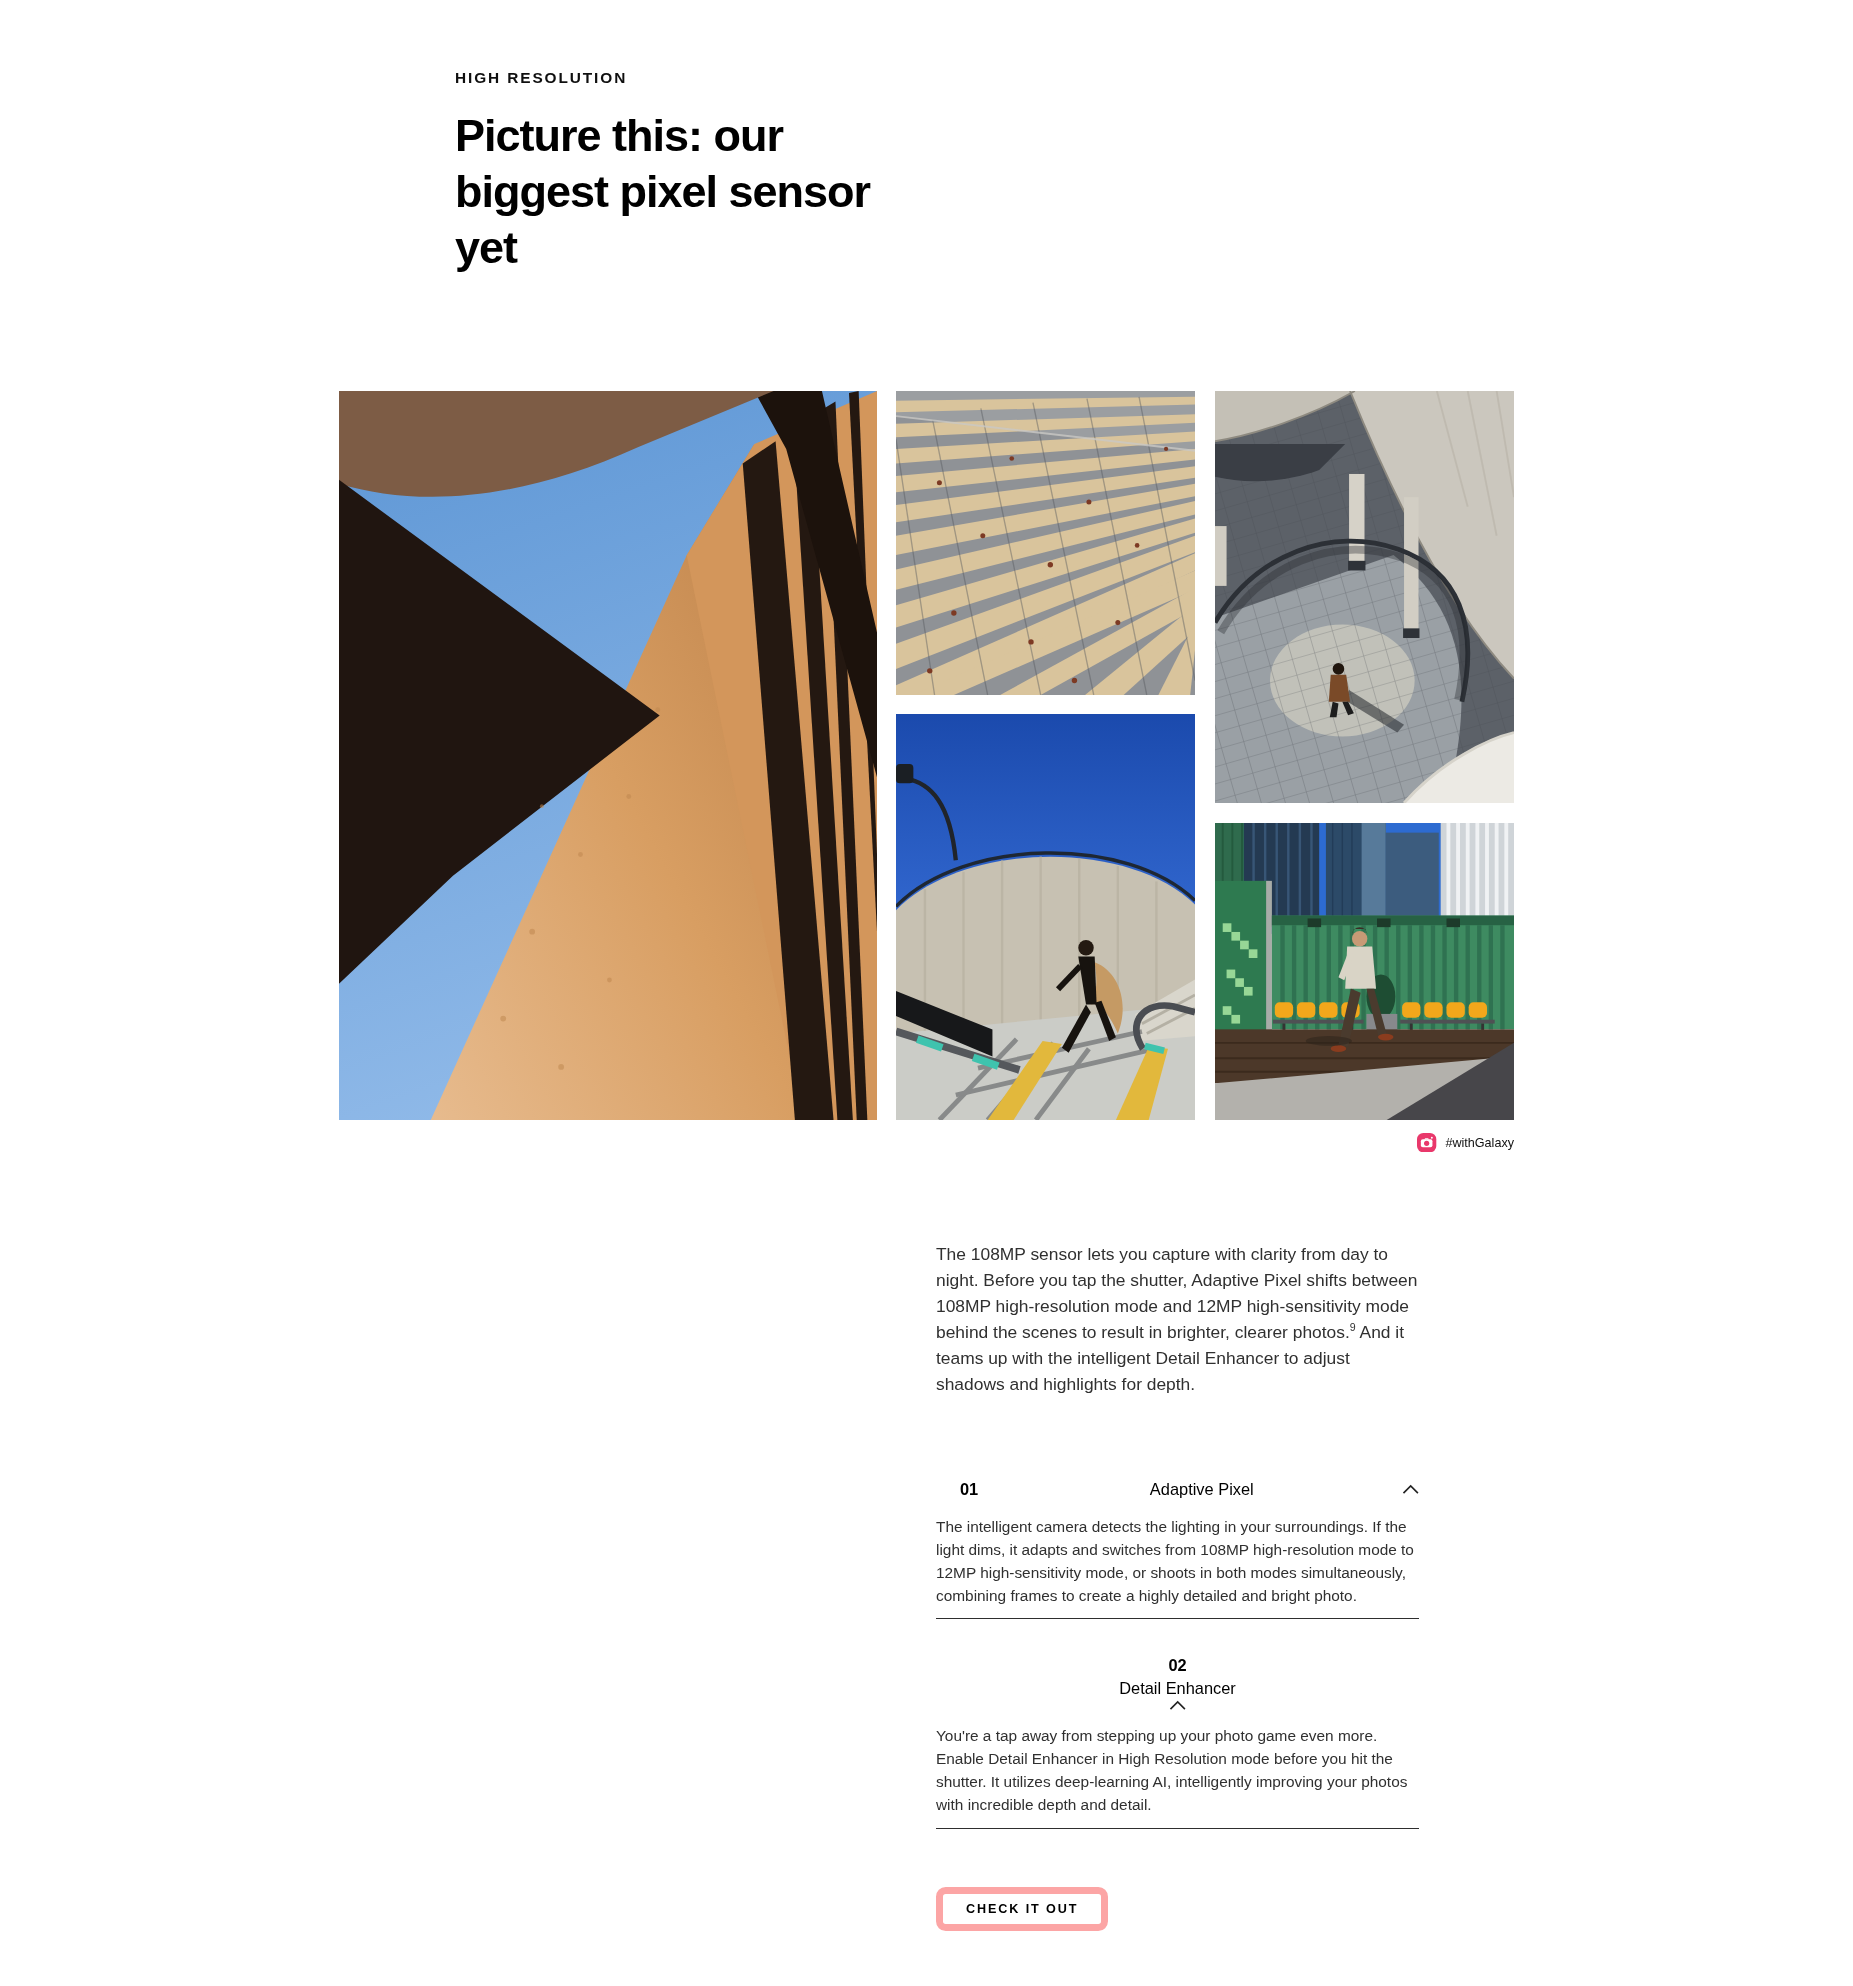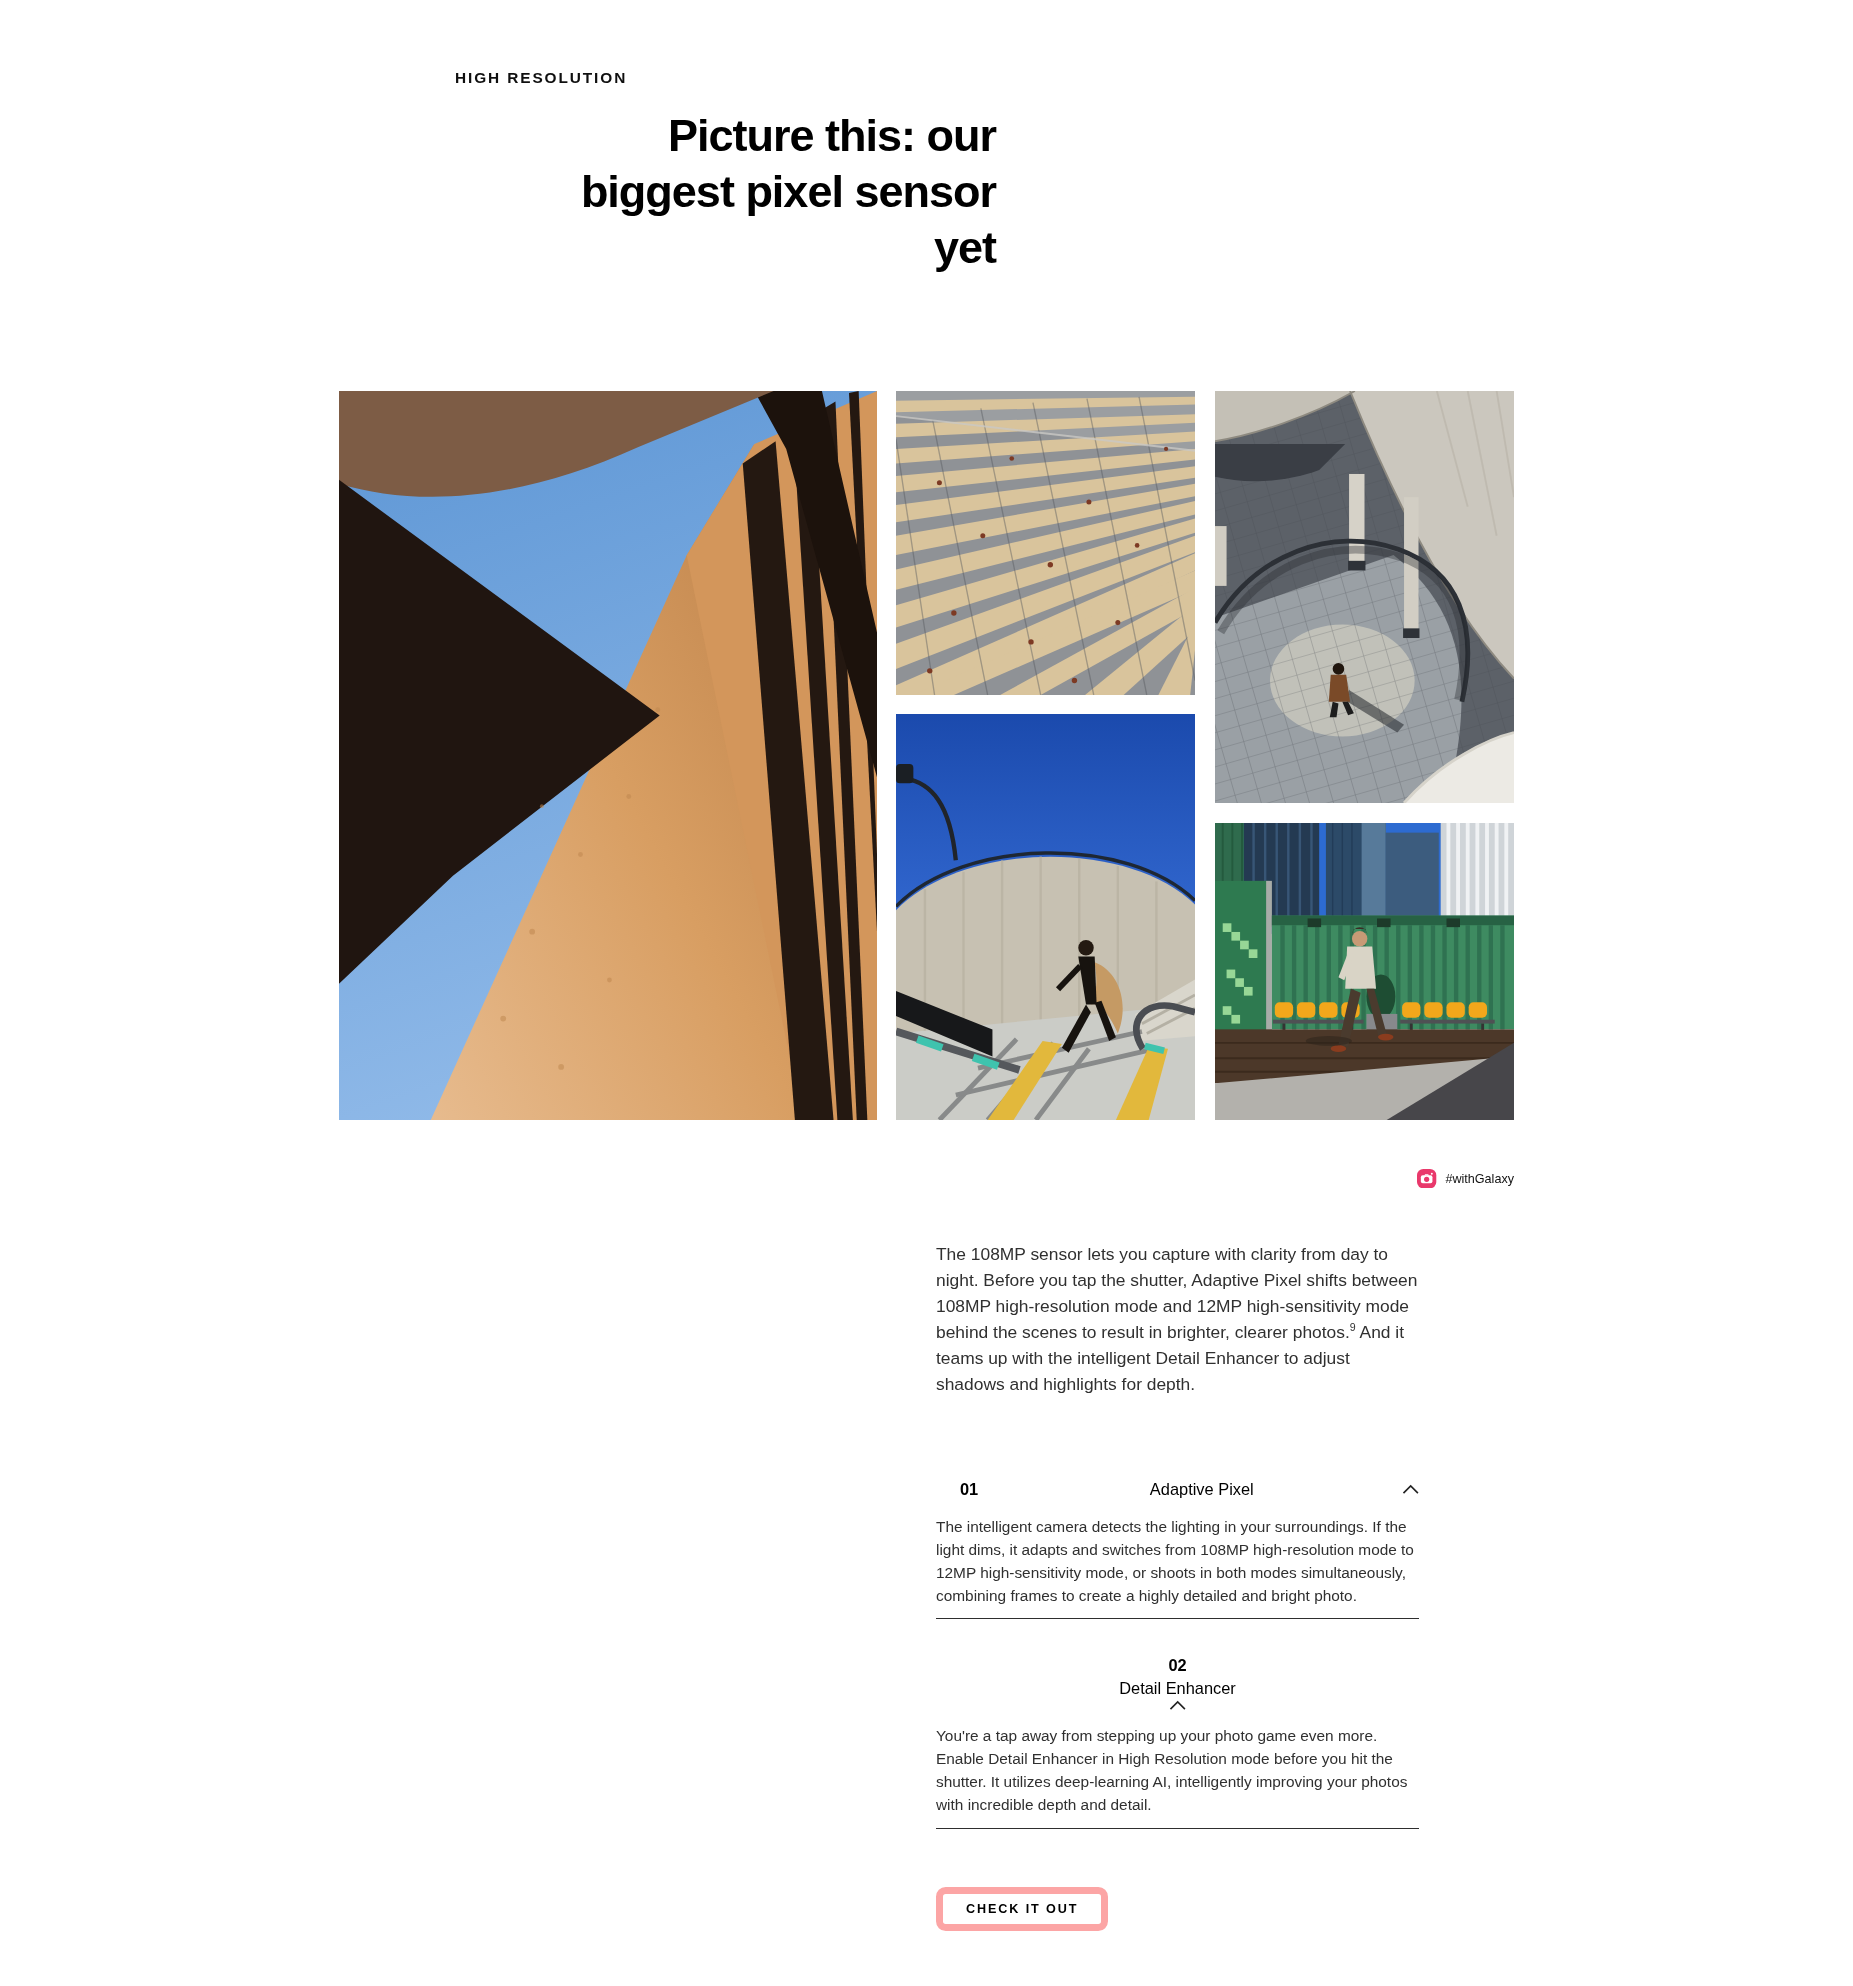--- a/index.html
+++ b/index.html
@@ -4,33 +4,33 @@
 <style>
   * { margin:0; padding:0; box-sizing:border-box; }
   html,body { background:#ffffff; }
   body { font-family:"Liberation Sans", sans-serif; color:#000; }
   .page { position:relative; width:1854px; height:1986px; background:#fff; overflow:hidden; }
 
   
   .section-header { position:absolute; left:455px; top:69px; width:541px; }
   .eyebrow { font-size:15.4px; font-weight:700; letter-spacing:1.9px; color:#0f0f0f; }
   .title { margin-top:21px; font-size:45px; line-height:56px; font-weight:700; letter-spacing:-1px; color:#000; }
-  .title span { display:block;text-align:right; }
+  .title span { display:block; }
 
   
   .gallery { position:absolute; left:339px; top:391px; width:1175px; height:729px; display:flex; gap:19.3px; }
   .g-main { width:538px; height:729px; flex:0 0 auto; }
   .g-col { width:299px; flex:0 0 auto; display:flex; flex-direction:column; justify-content:space-between; }
   figure { display:block; overflow:hidden; }
   figure svg { display:block; width:100%; height:100%; }
   .g-m-top { height:304px; } .g-m-bot { height:406px; }
   .g-r-top { height:412px; } .g-r-bot { height:297px; }
 
   .gallery-caption { position:absolute; left:339px; top:1133px; width:1175px;
-    display:flex; justify-content:flex-end;margin-top:36px; }
+    display:flex; justify-content:flex-end; }
   .withgalaxy { display:flex; align-items:center; gap:8.7px; cursor:pointer; text-decoration:none; color:#000; }
   .withgalaxy .tag { font-size:12.6px; color:#111; }
   .ig-badge { width:19.3px; height:19.3px; display:block; }
 
   
   .content-col { position:absolute; left:936px; top:1241px; width:483px; }
   .lead { font-size:17.4px; line-height:26px; color:#303030; }
   .lead sup { font-size:10.6px; line-height:0; vertical-align:super; }
 
   .accordion { margin-top:81px; }

